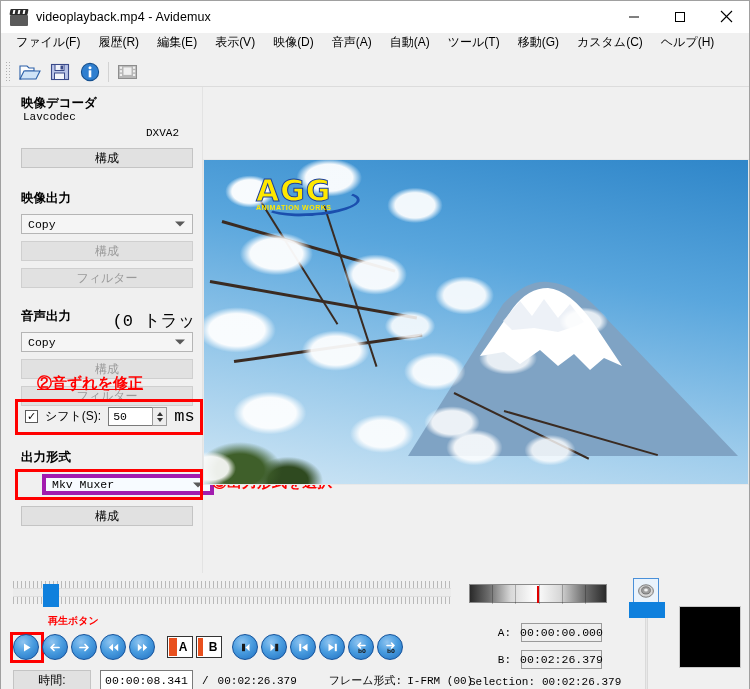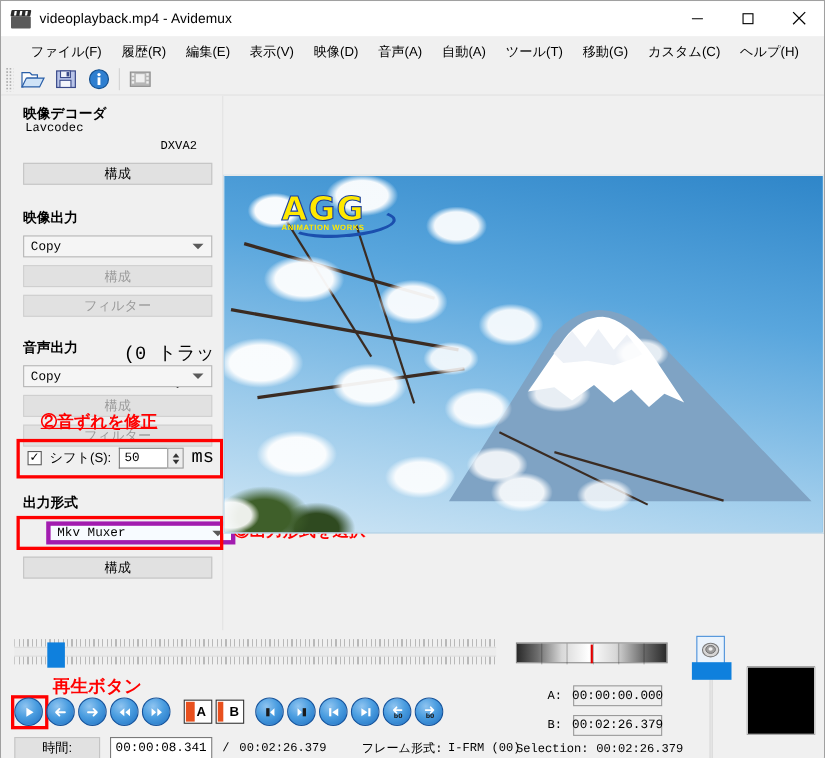--- a/index.html
+++ b/index.html
@@ -44,22 +44,22 @@
     white-space:nowrap;
   }
   .win-controls { margin-left:auto; display:flex; height:32px; }
   .win-btn {
     width:46px; height:32px; display:flex; align-items:center; justify-content:center;
     font-size:13px; color:#000; background:transparent;
   }
   .win-btn svg { display:block; }
   
   .menubar {
-    height:24px; min-height:24px; display:flex; align-items:flex-end;
-    background:#f0f0f0; padding-left:18px; gap:0px;
+    height:24px; min-height:24px; display:flex; align-items:flex-start;
+    background:#f0f0f0; padding-left:6px; gap:0px;
   }
   .menu-item {
     font-size:12px; color:#000; padding:3px 9px 4px 9px; white-space:nowrap;
     line-height:1;
   }
   
   .toolbar {
     height:30px; min-height:30px; background:#f0f0f0;
     display:flex; align-items:center; padding-left:4px;
     border-bottom:1px solid #dcdcdc;
@@ -403,21 +403,21 @@
 
     <div class="bottom">
 
       <div style="position:absolute;left:12px;top:8px;width:438px;">
         <div class="ruler"></div>
         <div class="track"></div>
         <div class="ruler"></div>
         <div class="thumb" style="left:30px;top:3px;"></div>
       </div>
 
-      <div class="red-label" style="left:47px;top:41px;font-size:16px;">再生ボタン</div>
+      <div class="red-label" style="left:47px;top:41px;font-size:10px;">再生ボタン</div>
       <div class="red-box" style="left:9px;top:59px;width:34px;height:31px;"></div>
 
       <div style="position:absolute;left:12px;top:61px;display:flex;align-items:center;gap:3px;">
         <div class="navbtn">
           <svg width="11" height="11" viewBox="0 0 11 11">
               <polygon points="3,1.5 9.5,5.5 3,9.5" fill="#fff"></polygon>
             </svg>
         </div>
         <div class="navbtn">
           <svg width="14" height="11" viewBox="0 0 14 11">

